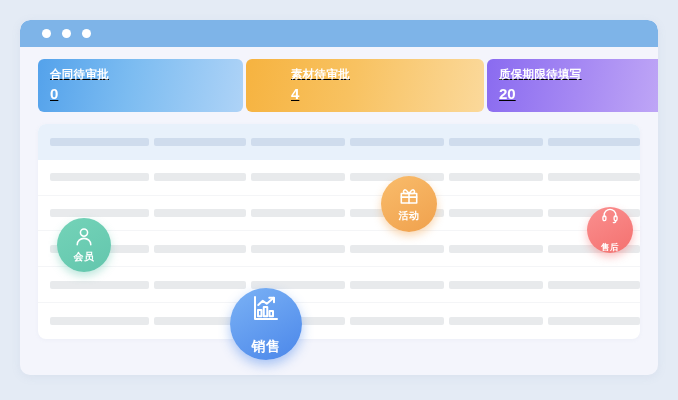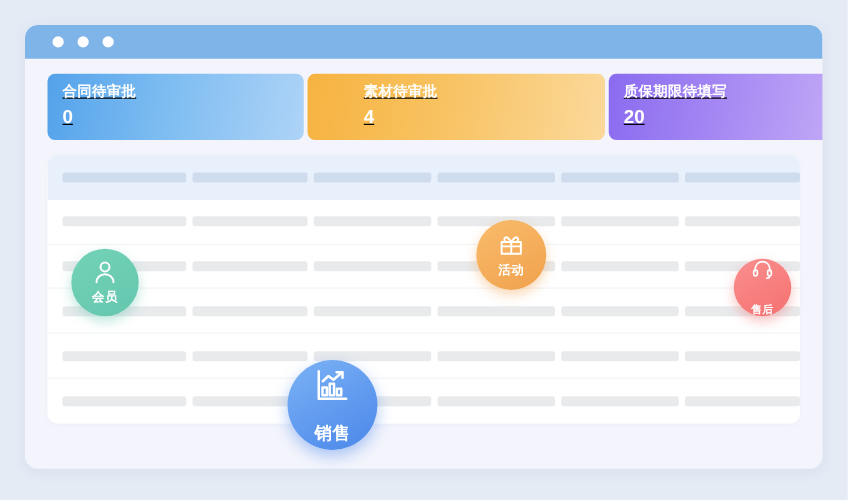--- a/index.html
+++ b/index.html
@@ -140,21 +140,21 @@
     display: block;
     line-height: 0;
   }
   .badge .blabel {
     font-weight: bold;
     letter-spacing: 0.5px;
   }
 
   .badge-member {
     left: 57px;
-    top: 199px;
+    top: 218px;
     width: 54px;
     height: 54px;
     background: linear-gradient(150deg, #74d3b8 0%, #63c6ad 100%);
     box-shadow: 0 4px 9px rgba(99, 198, 173, 0.42);
   }
   .badge-member .blabel { font-size: 10px; margin-top: 2px; }
 
   .badge-activity {
     left: 381px;
     top: 160px;

